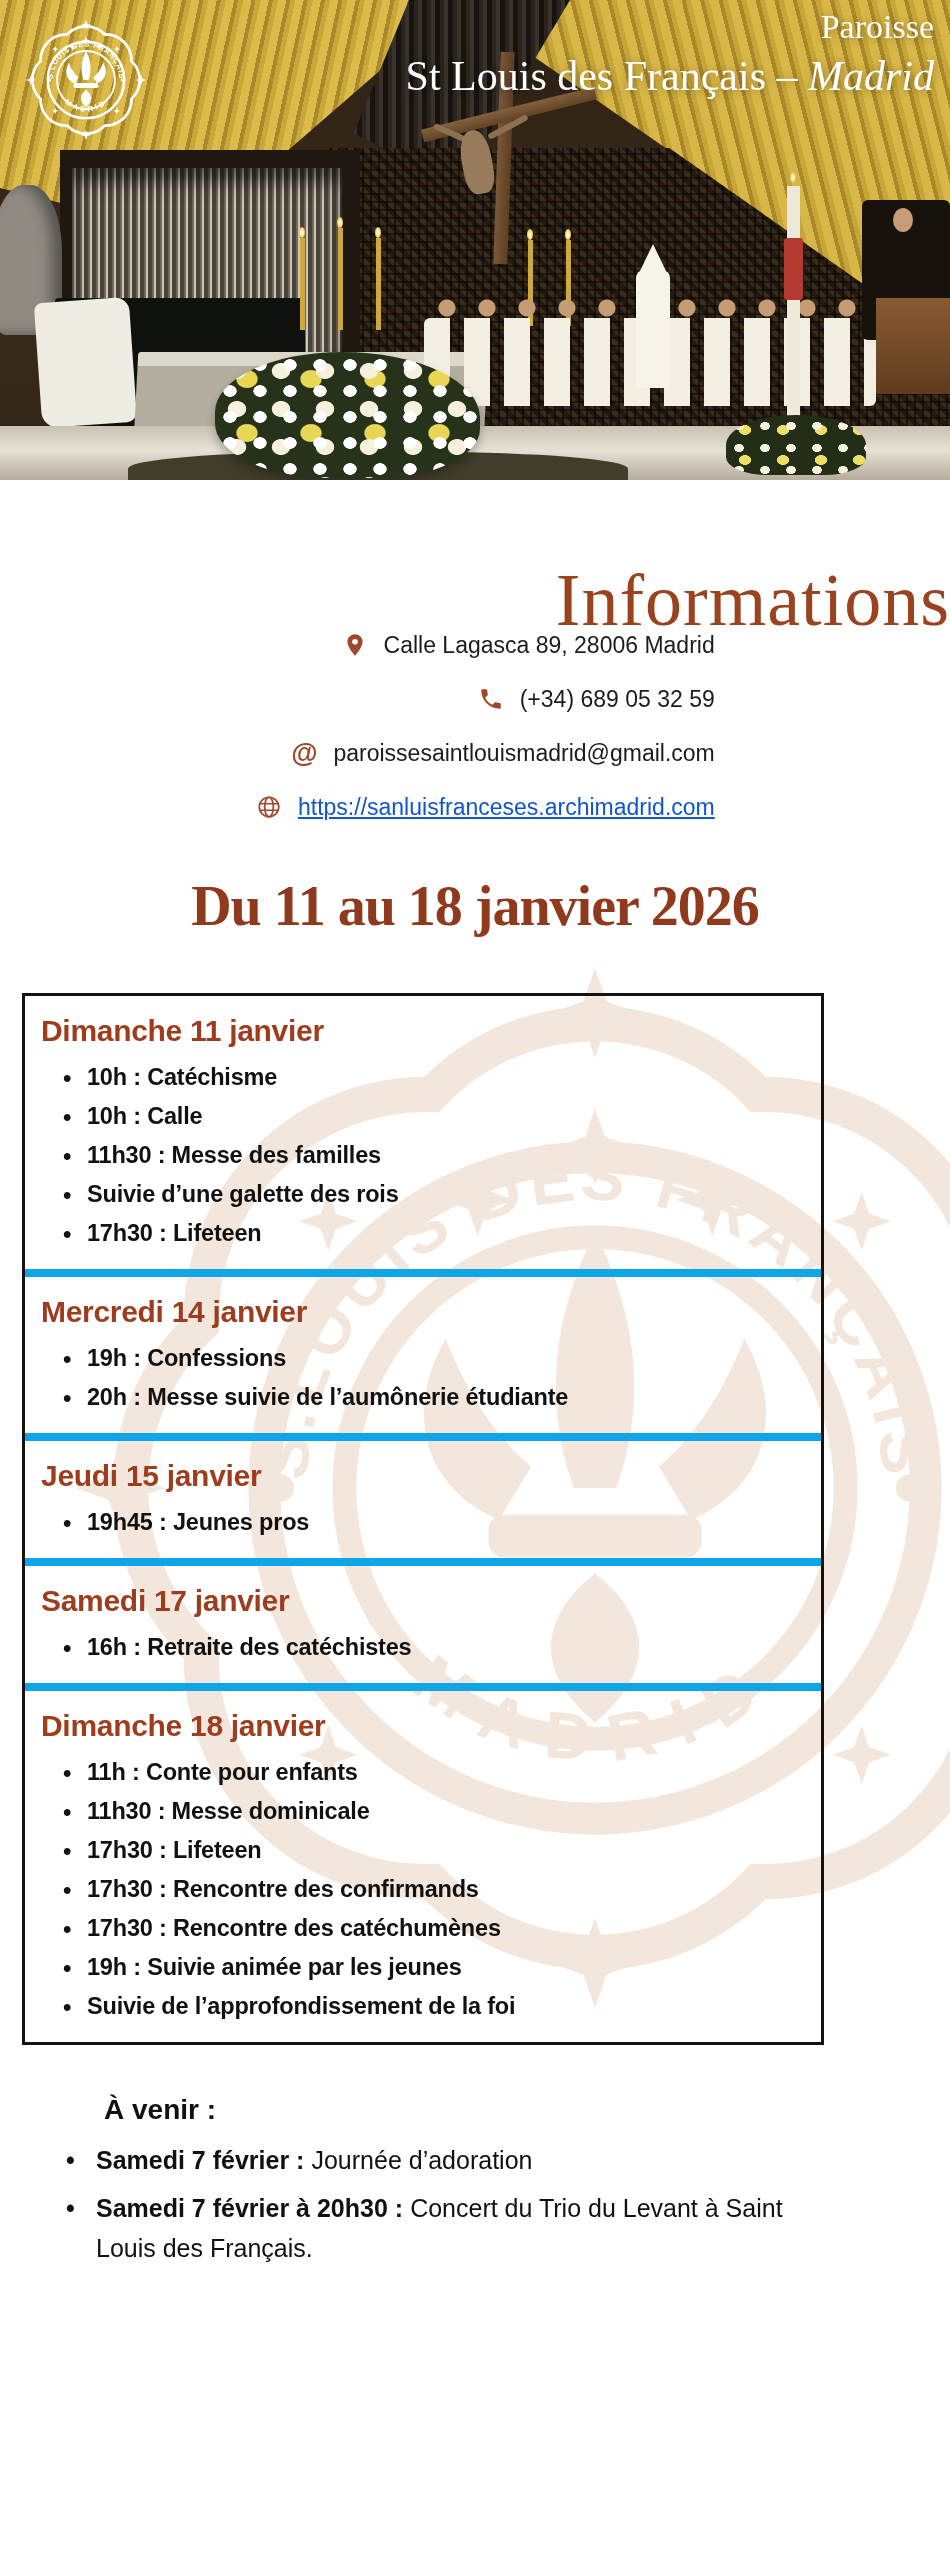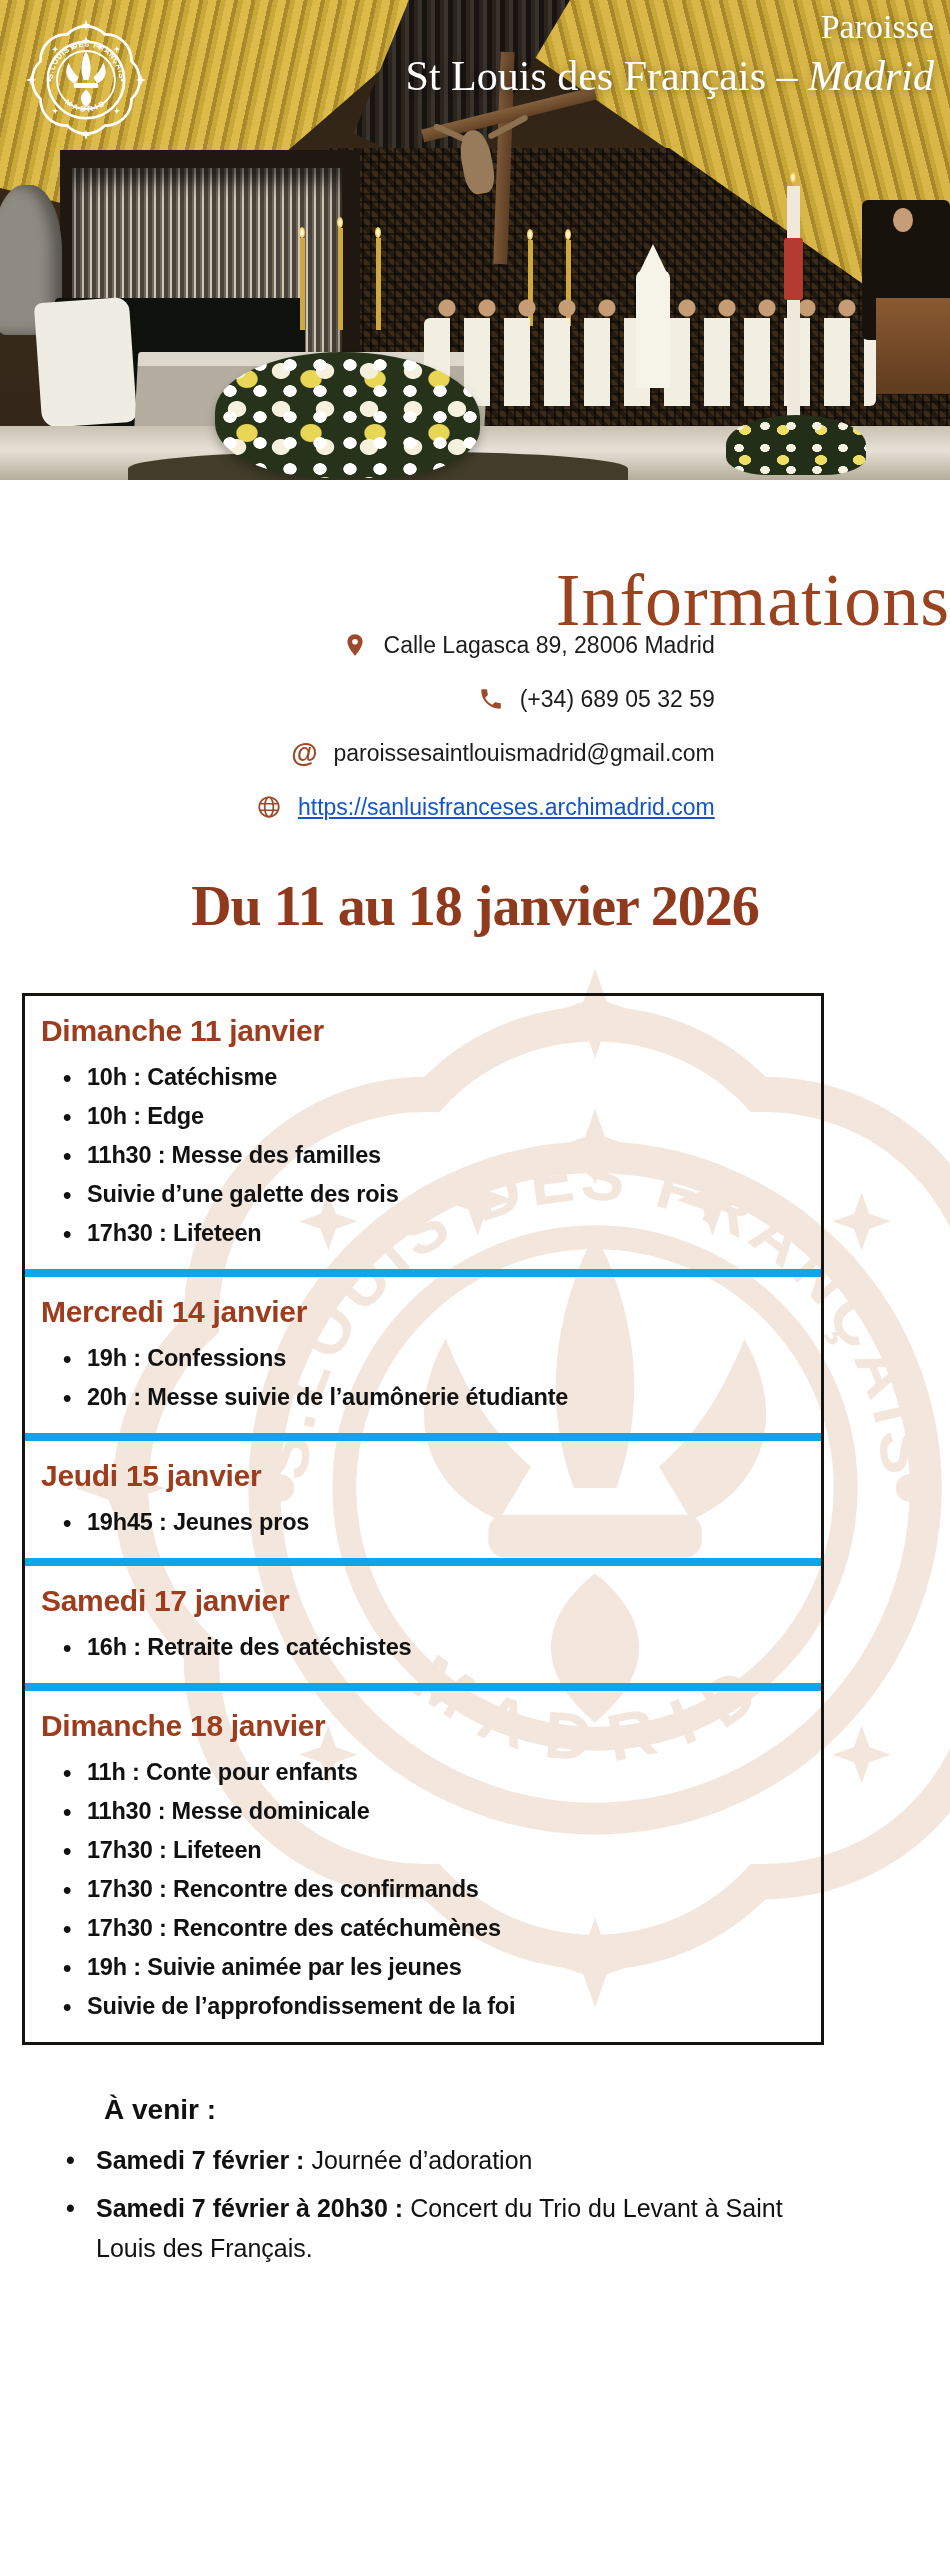--- a/index.html
+++ b/index.html
@@ -272,21 +272,21 @@
   </div>
 
 <div class="abs sched" id="schedule">
 
     <section class="sched-section">
       <h3 class="day">Dimanche 11 janvier</h3>
       <ul class="events">
 
           <li class="event">10h : Catéchisme</li>
 
-          <li class="event">10h : Edge</li>
+          <li class="event">10h : Calle</li>
 
           <li class="event">11h30 : Messe des familles</li>
 
           <li class="event">Suivie d’une galette des rois</li>
 
           <li class="event">17h30 : Lifeteen</li>
 
 
       </ul>
     </section>

